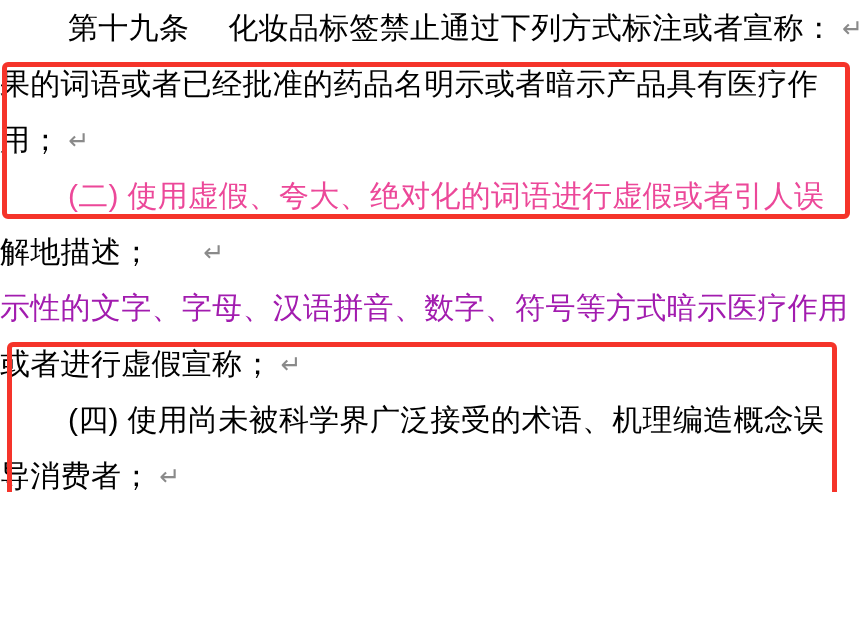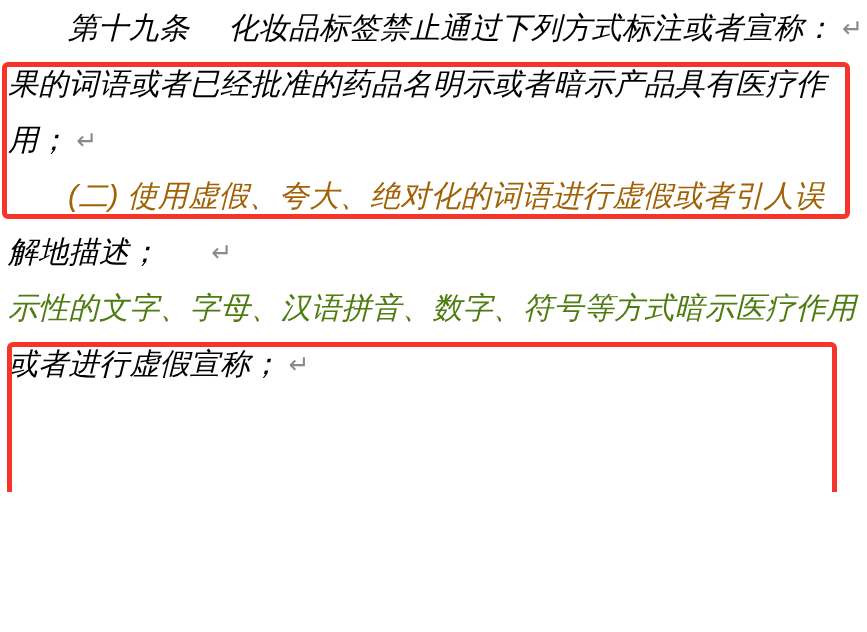--- a/index.html
+++ b/index.html
@@ -4,32 +4,30 @@
 <style>
   html, body { margin: 0; padding: 0; background: #ffffff; }
   .page {
     position: relative;
     width: 867px;
     height: 492px;
     background: #ffffff;
     overflow: hidden;
     font-family: "Liberation Sans", "DejaVu Sans", sans-serif;
     color: #000000;
-    font-style: italic;
   }
   .text-layer {
     position: absolute;
     left: 0; top: 0; right: 0; bottom: 0;
   }
   .line {
     height: 56px;
     line-height: 56px;
     font-size: 30px;
     letter-spacing: 0.3px;
-    padding-left: 8px;
     white-space: pre;
   }
   .line.indent { padding-left: 68px; }
   .pmark {
     color: #8a8a8a;
     font-size: 25px;
     margin-left: 8px;
     letter-spacing: 0;
     vertical-align: 1px;
     font-family: "DejaVu Sans", sans-serif;
@@ -46,22 +44,24 @@
   }
 </style>
 </head>
 <body>
 
 <div class="page">
   <div class="text-layer" id="text-layer">
       <div class="line indent"><span style="color: rgb(0, 0, 0);">第十九条　 化妆品标签禁止通过下列方式标注或者宣称：</span><span class="pmark" style="color: rgb(138, 138, 138);">↵</span></div>
       <div class="line"><span style="color: rgb(0, 0, 0);">果的词语或者已经批准的药品名明示或者暗示产品具有医疗作</span></div>
       <div class="line"><span style="color: rgb(0, 0, 0);">用；</span><span class="pmark" style="color: rgb(138, 138, 138);">↵</span></div>
-      <div class="line indent"><span style="color: #a16207;">(二) 使用虚假、夸大、绝对化的词语进行虚假或者引人误</span></div>
+      <div class="line indent"><span style="color: #ec4899;">(二) 使用虚假、夸大、绝对化的词语进行虚假或者引人误</span></div>
       <div class="line"><span style="color: rgb(0, 0, 0);">解地描述；</span><span class="pmark gap" style="color: rgb(138, 138, 138);">↵</span></div>
-      <div class="line"><span style="color: #4d7c0f;">示性的文字、字母、汉语拼音、数字、符号等方式暗示医疗作用</span></div>
+      <div class="line"><span style="color: #a21caf;">示性的文字、字母、汉语拼音、数字、符号等方式暗示医疗作用</span></div>
       <div class="line"><span style="color: rgb(0, 0, 0); margin-top: 48px;">或者进行虚假宣称；</span><span class="pmark" style="color: rgb(138, 138, 138);">↵</span></div>
+      <div class="line indent"><span style="color: rgb(0, 0, 0);">(四) 使用尚未被科学界广泛接受的术语、机理编造概念误</span></div>
+      <div class="line"><span style="color: rgb(0, 0, 0);">导消费者；</span><span class="pmark" style="color: rgb(138, 138, 138);">↵</span></div>
     </div>
   <div id="annotation-layer">
       <div class="hbox" style="left: 2px; top: 62px; width: 848px; height: 157px; border-color: rgb(245, 52, 42);"></div>
       <div class="hbox" style="left: 7px; top: 342px; width: 830px; height: 158px; border-color: rgb(245, 52, 42);"></div>
     </div>
 </div>
 
 </body></html>

